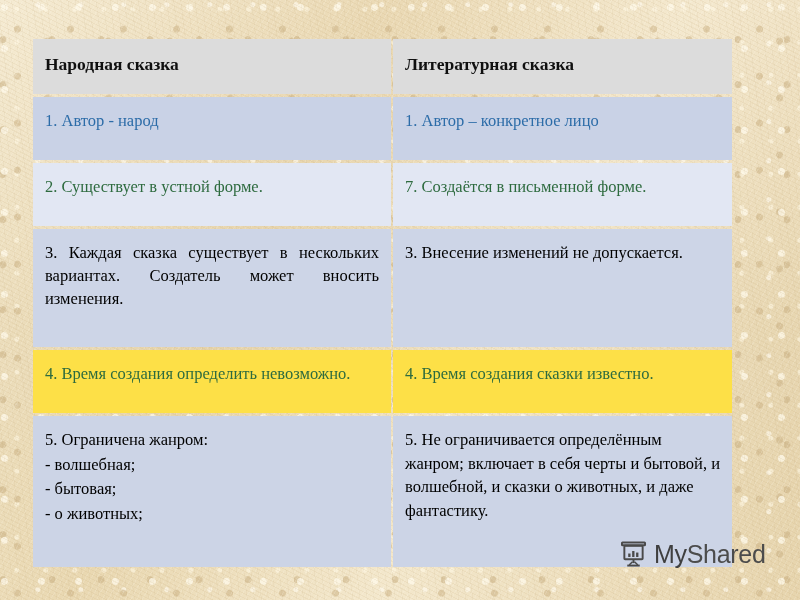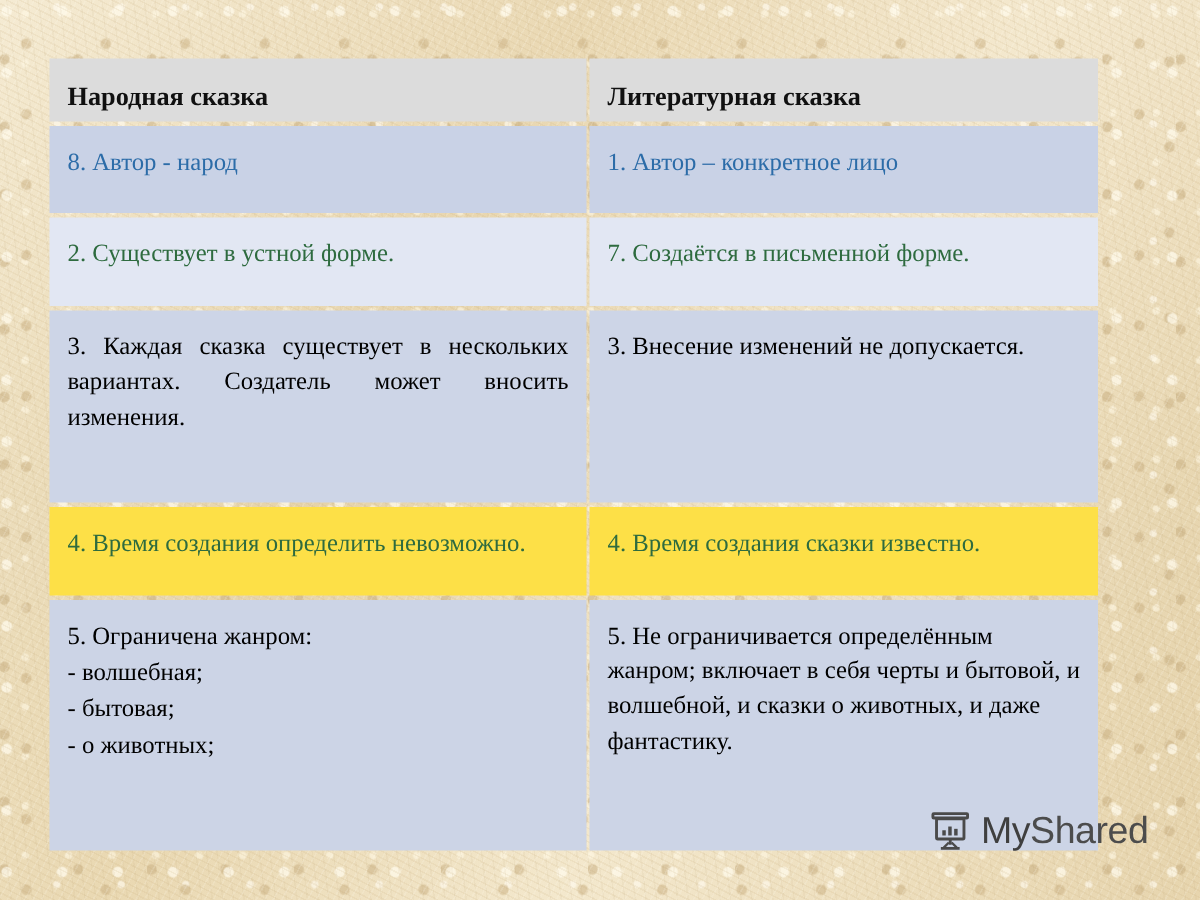--- a/index.html
+++ b/index.html
@@ -55,21 +55,21 @@
     border-spacing: 2px 3px;
     table-layout: fixed;
   }
 
   table.comparison col.col-left  { width: 358px; }
   table.comparison col.col-right { width: 339px; }
 
   table.comparison th,
   table.comparison td {
     vertical-align: top;
-    padding: 12px 12px 4px 12px;
+    padding: 12px 12px 17px 12px;
     line-height: 1.42;
   }
 
   
   tr.header-row th {
     background: #dcdcdc;
     color: #101010;
     font-weight: bold;
     font-size: 17.5px;
     text-align: left;
@@ -136,21 +136,21 @@
       <col class="col-right">
     </colgroup>
     <thead>
       <tr class="header-row">
         <th>Народная сказка</th>
         <th>Литературная сказка</th>
       </tr>
     </thead>
     <tbody>
       <tr class="band-a">
-        <td class="cell tx-blue">8. Автор - народ</td>
+        <td class="cell tx-blue">1. Автор - народ</td>
         <td class="cell tx-blue">1. Автор – конкретное лицо</td>
       </tr>
       <tr class="band-b">
         <td class="cell tx-green">2. Существует в устной форме.</td>
         <td class="cell tx-green">7. Создаётся в письменной форме.</td>
       </tr>
       <tr class="band-c">
         <td class="cell tx-blued justified">3. Каждая сказка существует в нескольких вариантах. Создатель может вносить изменения.</td>
         <td class="cell tx-blued">3. Внесение изменений не допускается.</td>
       </tr>

